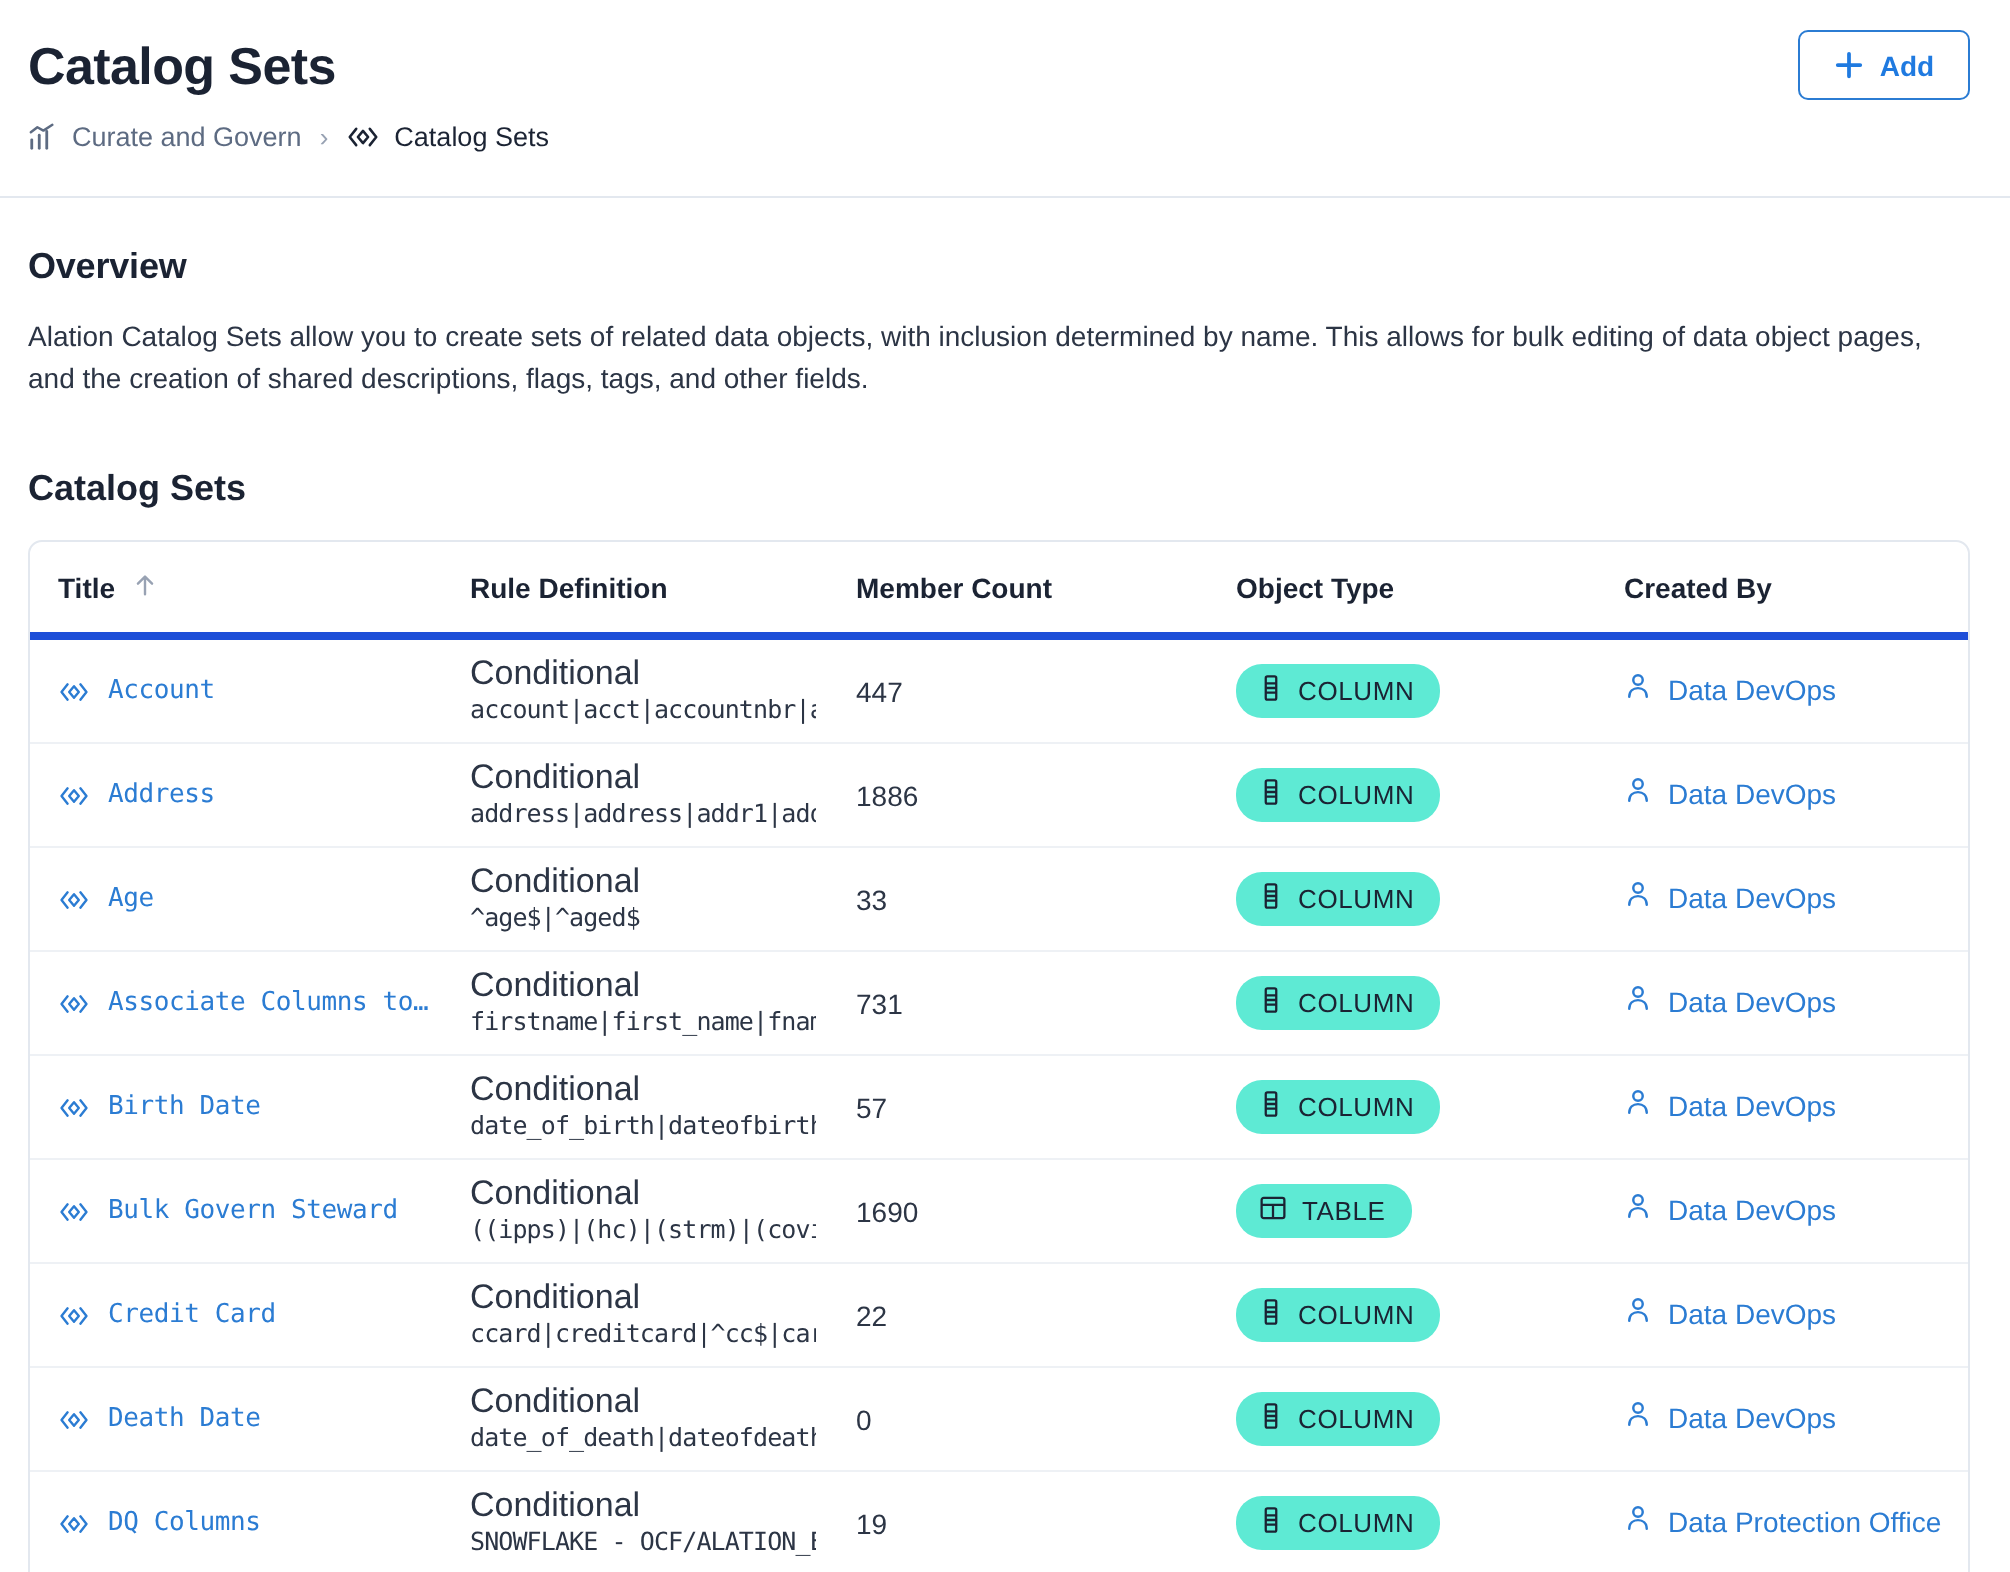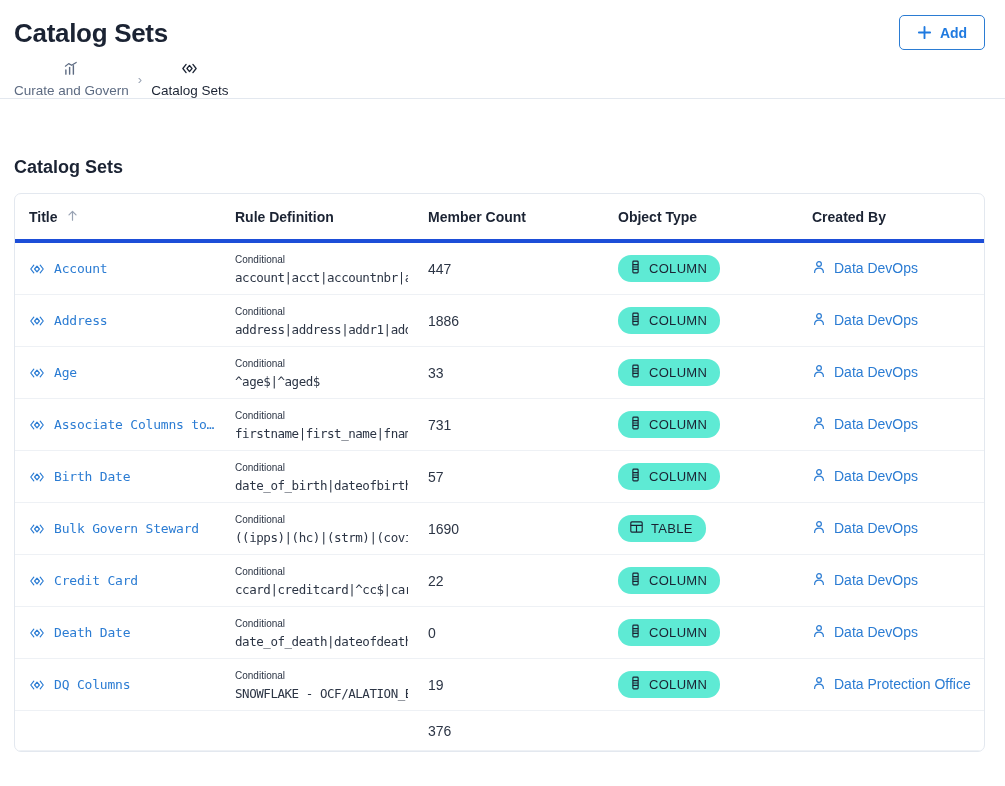--- a/index.html
+++ b/index.html
@@ -34,21 +34,20 @@
     align-items: center;
     gap: 8px;
     margin-top: 11px;
     font-size: 13.5px;
   }
   .crumb {
     display: flex;
     align-items: center;
     gap: 7px;
     color: #5d6b82;
-    flex-direction: column;
   }
   .crumb.current { color: #1b2333; }
   .crumb-sep { color: #98a2b3; font-size: 13px; padding: 0 1px; }
   .crumb-icon { display: inline-flex; align-items: center; }
 
   .add-button {
     position: absolute;
     right: 20px;
     top: 15px;
     display: inline-flex;
@@ -144,21 +143,21 @@
     white-space: nowrap;
     overflow: hidden;
     text-overflow: ellipsis;
     cursor: pointer;
     letter-spacing: -0.2px;
   }
   .set-icon { flex: 0 0 auto; display: inline-flex; }
 
   .rule-cell { overflow: hidden; }
   .rule-kind {
-    font-size: 10px;
+    font-size: 17px;
     color: #2c3545;
     line-height: 18px;
     white-space: nowrap;
   }
   .rule-pattern {
     font-family: "DejaVu Sans Mono", "Liberation Mono", monospace;
     font-size: 12.5px;
     color: #2c3545;
     line-height: 17px;
     white-space: nowrap;
@@ -231,20 +230,22 @@
         <svg width="15" height="15" viewBox="0 0 16 16" fill="none">
           <path d="M8 2V14M2 8H14" stroke="#1f7ae0" stroke-width="2" stroke-linecap="round"></path>
         </svg>
       </span>
       <span>Add</span>
     </button>
   </div>
 
   <div class="body-wrap">
 
+    <div class="section-title">Overview</div>
+    <div class="overview-text">Alation Catalog Sets allow you to create sets of related data objects, with inclusion determined by name. This allows for bulk editing of data object pages, and the creation of shared descriptions, flags, tags, and other fields.</div>
 
     <div class="table-section-title">Catalog Sets</div>
 
     <div class="table-card">
       <table class="catalog-table">
         <colgroup>
           <col class="col-title">
             <col class="col-rule">
             <col class="col-count">
             <col class="col-type">

